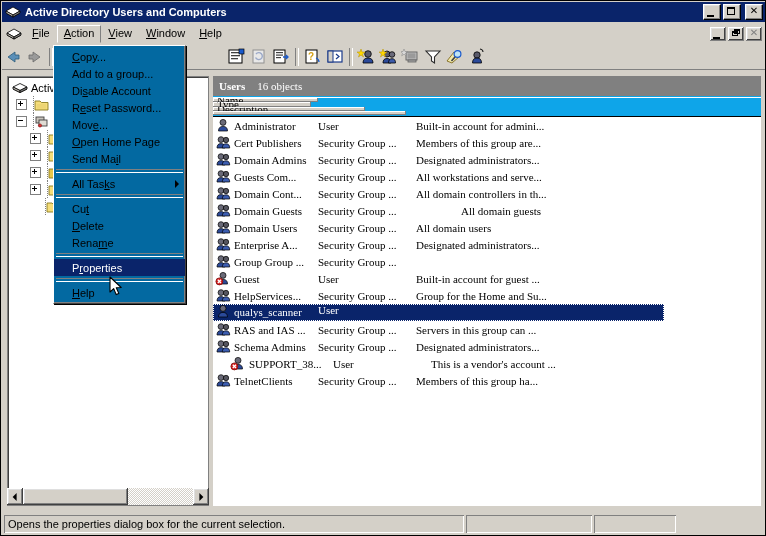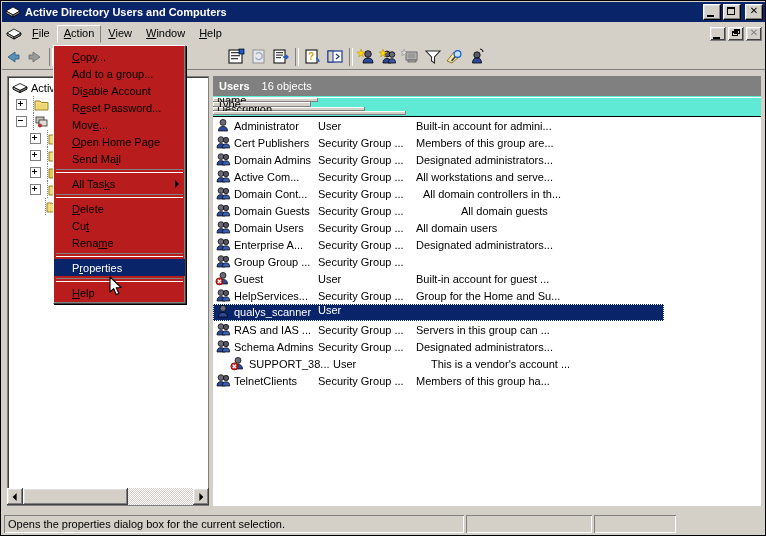--- a/index.html
+++ b/index.html
@@ -202,22 +202,23 @@
     position: absolute; left: 50%; top: 50%;
     width: 0; height: 0; border-style: solid;
   }
   .arr-left { transform: translate(-60%,-50%); border-width: 4px 4px 4px 0; border-color: transparent #000 transparent transparent; }
   .arr-right { transform: translate(-40%,-50%); border-width: 4px 0 4px 4px; border-color: transparent transparent transparent #000; }
 
   
   .list-pane {
     position: absolute; left: 211px; top: 5px;
     width: 548px; height: 430px;
-    background: #5eead4;
+    background: #0ea5e9;
     box-sizing: border-box;
+    font-family: Liberation Serif, serif;
   }
   .list-header-bar {
     position: absolute; left: 0; top: 0; width: 100%; height: 20px;
     background: #808080; color: #fff;
     display: flex; align-items: center;
     box-sizing: border-box;
   }
   .lh-title { font-weight: bold; font-size: 11px; margin-left: 6px; }
   .lh-count { font-size: 11px; margin-left: 12px; }
   .cols {
@@ -266,21 +267,21 @@
     display: flex; align-items: center;
     font-size: 11px; color: #000;
     padding-left: 4px; box-sizing: border-box;
     overflow: hidden; white-space: nowrap;
   }
 
   
   .ctxmenu {
     position: absolute; left: 52px; top: 44px;
     width: 133px;
-    background: #b91c1c;
+    background: #0369a1;
     border-top: 1px solid #fff; border-left: 1px solid #fff;
     border-right: 1px solid #404040; border-bottom: 1px solid #404040;
     box-shadow: 1px 1px 0 #000, inset -1px -1px 0 #808080;
     padding: 2px 0; z-index: 50;
     box-sizing: border-box;
   }
   .ctx-item {
     height: 17px; display: flex; align-items: center;
     padding-left: 18px; padding-right: 8px;
     font-size: 11px; color: #000; cursor: default;
@@ -620,37 +621,37 @@
             <div class="cell" style="width: 152px;">Designated administrators...</div>
           </div>
           <div class="row">
             <div class="cell cell-name" style="width: 105px;">
               <span class="user-ico"><svg width="17" height="15" viewBox="0 0 17 15">
                   <circle cx="6" cy="4.6" r="2.9" fill="#6a6a78" stroke="#000" stroke-width="0.7"></circle>
                   <path d="M2 13 q0 -4.4 4 -4.4 q4 0 4 4.4 Z" fill="#2b4a9a" stroke="#000" stroke-width="0.7"></path>
                   <circle cx="11" cy="5" r="2.7" fill="#55555f" stroke="#000" stroke-width="0.7"></circle>
                   <path d="M7.3 13 q0 -4.2 3.7 -4.2 q3.7 0 3.7 4.2 Z" fill="#3c5db0" stroke="#000" stroke-width="0.7"></path>
                 </svg></span>
-              <span>Active Com...</span>
+              <span>Guests Com...</span>
             </div>
             <div class="cell" style="width: 98px;">Security Group ...</div>
             <div class="cell" style="width: 152px;">All workstations and serve...</div>
           </div>
           <div class="row">
             <div class="cell cell-name" style="width: 105px;">
               <span class="user-ico"><svg width="17" height="15" viewBox="0 0 17 15">
                   <circle cx="6" cy="4.6" r="2.9" fill="#6a6a78" stroke="#000" stroke-width="0.7"></circle>
                   <path d="M2 13 q0 -4.4 4 -4.4 q4 0 4 4.4 Z" fill="#2b4a9a" stroke="#000" stroke-width="0.7"></path>
                   <circle cx="11" cy="5" r="2.7" fill="#55555f" stroke="#000" stroke-width="0.7"></circle>
                   <path d="M7.3 13 q0 -4.2 3.7 -4.2 q3.7 0 3.7 4.2 Z" fill="#3c5db0" stroke="#000" stroke-width="0.7"></path>
                 </svg></span>
               <span>Domain Cont...</span>
             </div>
             <div class="cell" style="width: 98px;">Security Group ...</div>
-            <div class="cell" style="width: 152px; text-align: center;">All domain controllers in th...</div>
+            <div class="cell" style="width: 152px;">All domain controllers in th...</div>
           </div>
           <div class="row">
             <div class="cell cell-name" style="width: 105px;">
               <span class="user-ico"><svg width="17" height="15" viewBox="0 0 17 15">
                   <circle cx="6" cy="4.6" r="2.9" fill="#6a6a78" stroke="#000" stroke-width="0.7"></circle>
                   <path d="M2 13 q0 -4.4 4 -4.4 q4 0 4 4.4 Z" fill="#2b4a9a" stroke="#000" stroke-width="0.7"></path>
                   <circle cx="11" cy="5" r="2.7" fill="#55555f" stroke="#000" stroke-width="0.7"></circle>
                   <path d="M7.3 13 q0 -4.2 3.7 -4.2 q3.7 0 3.7 4.2 Z" fill="#3c5db0" stroke="#000" stroke-width="0.7"></path>
                 </svg></span>
               <span>Domain Guests</span>
@@ -819,24 +820,24 @@
       <div class="ctx-item">
         <span>Send Ma<span class="u">i</span>l</span>
       </div>
       <div class="ctx-sep"></div>
       <div class="ctx-item">
         <span>All Tas<span class="u">k</span>s</span>
         <span class="submenu-arrow"></span>
       </div>
       <div class="ctx-sep"></div>
       <div class="ctx-item">
+        <span>Cu<span class="u">t</span></span>
+      </div>
+      <div class="ctx-item">
         <span><span class="u">D</span>elete</span>
-      </div>
-      <div class="ctx-item">
-        <span>Cu<span class="u">t</span></span>
       </div>
       <div class="ctx-item">
         <span>Rena<span class="u">m</span>e</span>
       </div>
       <div class="ctx-sep"></div>
       <div class="ctx-item highlight">
         <span>P<span class="u">r</span>operties</span>
       </div>
       <div class="ctx-sep"></div>
       <div class="ctx-item">

